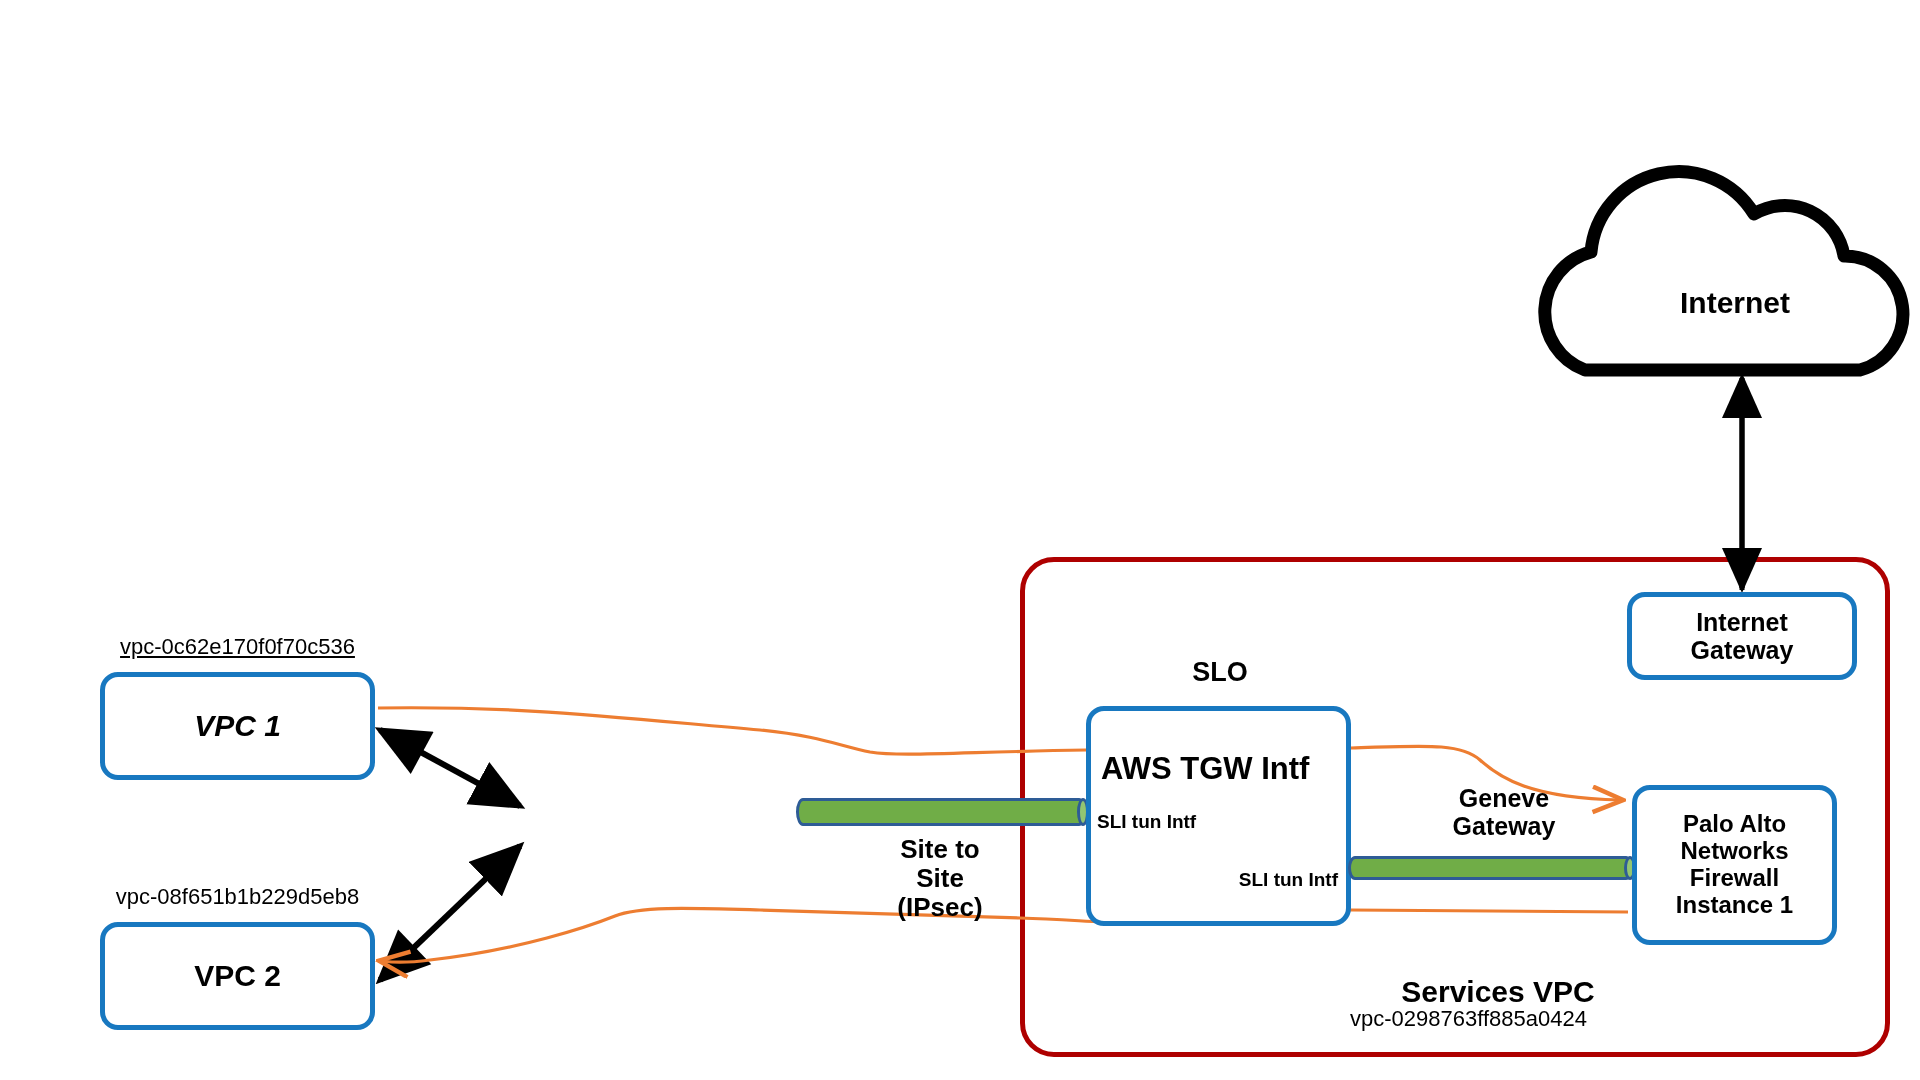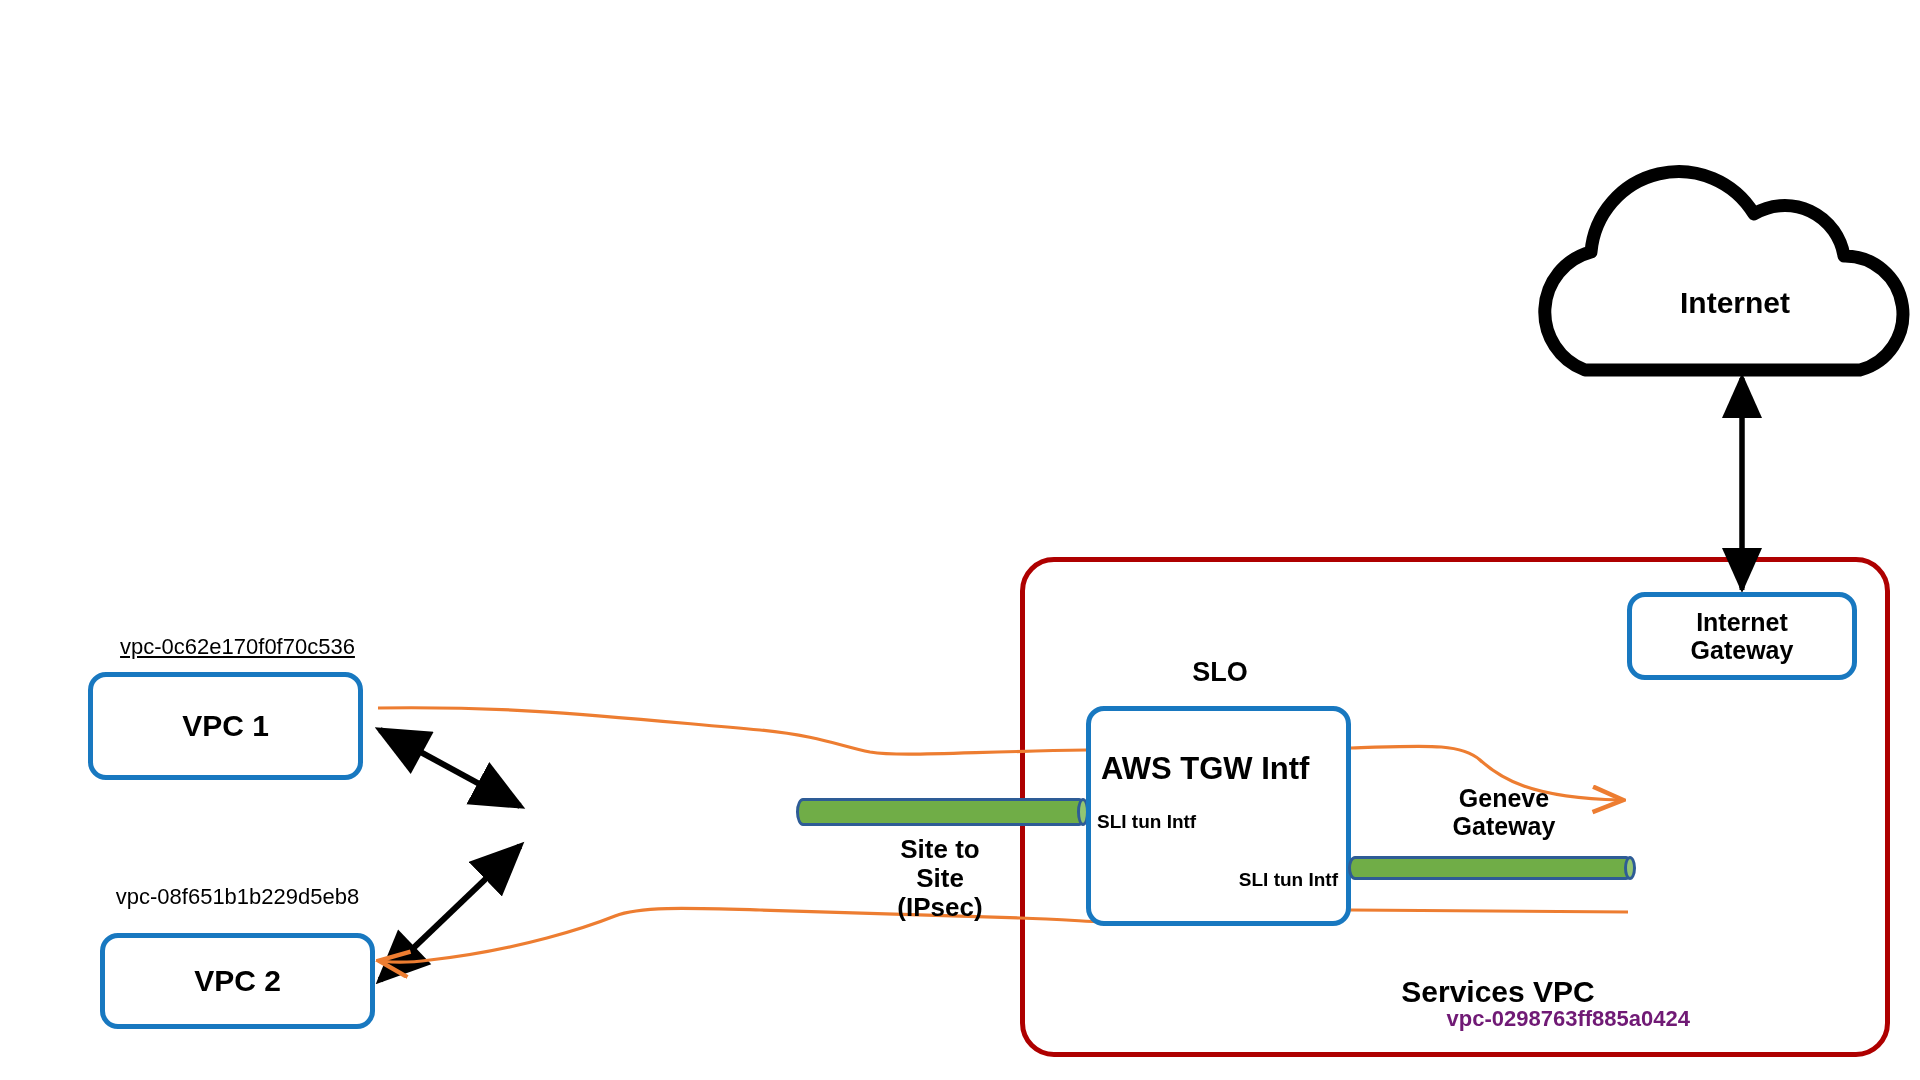--- a/index.html
+++ b/index.html
@@ -66,22 +66,22 @@
   .tunnel-cap {
     position: absolute;
     top: -3px;
     bottom: -3px;
     width: 12px;
     box-sizing: border-box;
     border: 3px solid #2E5C96;
     border-radius: 50%;
     background: #93C572;
   }
-  #vpc1 { left: 88px; top: 672px; width: 275px; height: 108px; font-size: 30px; }
-  #vpc2 { left: 100px; top: 922px; width: 275px; height: 96px; font-size: 30px; margin-top: 11px; }
+  #vpc1 { left: 100px; top: 672px; width: 275px; height: 108px; font-size: 30px; font-style: italic; }
+  #vpc2 { left: 100px; top: 922px; width: 275px; height: 108px; font-size: 30px; }
   #tgw  { left: 524px; top: 712px; width: 275px; height: 215px; font-size: 32px; }
   #tgwsite { left: 1086px; top: 706px; width: 265px; height: 220px;
              border-radius: 18px; align-items: flex-start; justify-content: flex-start; }
   #panfw { left: 1632px; top: 785px; width: 205px; height: 160px; font-size: 24px; }
   #igw   { left: 1627px; top: 592px; width: 230px; height: 88px; font-size: 25px; }
 
   #tgwsite .site-title {
     position: absolute;
     left: 10px; top: 40px;
     font-size: 31px;
@@ -110,21 +110,21 @@
     border: 5px solid #AE0000;
     border-radius: 34px;
     background: transparent;
   }
   #services-vpc-title {
     left: 1328px; top: 968px; width: 340px; font-size: 30px; margin-top: 7px;
   }
   #services-vpc-id {
     position: absolute;
     left: 1350px; top: 1006px; width: 340px;
-    font-size: 22px; font-weight: bold; text-align: right; color: #701a75;
+    font-size: 22px; font-weight: normal; text-align: left; color: #000000;
   }
   #s2s-caption { left: 845px; top: 835px; width: 190px; font-size: 26px; }
   #geneve-caption { left: 1404px; top: 784px; width: 200px; font-size: 25px; }
   #slo-label { left: 1140px; top: 657px; width: 160px; font-size: 27px; font-weight: bold; }
   #internet-text {
     position: absolute;
     left: 1595px; top: 286px; width: 280px;
     text-align: center; font-size: 30px; font-weight: bold; color: #000;
   }
 </style>
@@ -218,17 +218,23 @@
     <span class="sli-a">SLI tun Intf</span>
     <span class="sli-b">SLI tun Intf</span>
   </div>
 
   <div class="tunnel" style="left:1348px; top:856px; width:285px; height:24px;">
     <div class="tunnel-cap" style="right:-6px;"></div>
   </div>
   <div class="caption" id="geneve-caption">Geneve
 Gateway</div>
 
+  <div class="node" id="panfw">
+    <span class="caption" style="position:static;width:100%;font-size:24px;">Palo Alto
+Networks
+Firewall
+Instance 1</span>
+  </div>
 
   <div class="caption" id="services-vpc-title">Services VPC</div>
   <div id="services-vpc-id">vpc-0298763ff885a0424</div>
 
 </div>
 
 </body></html>

